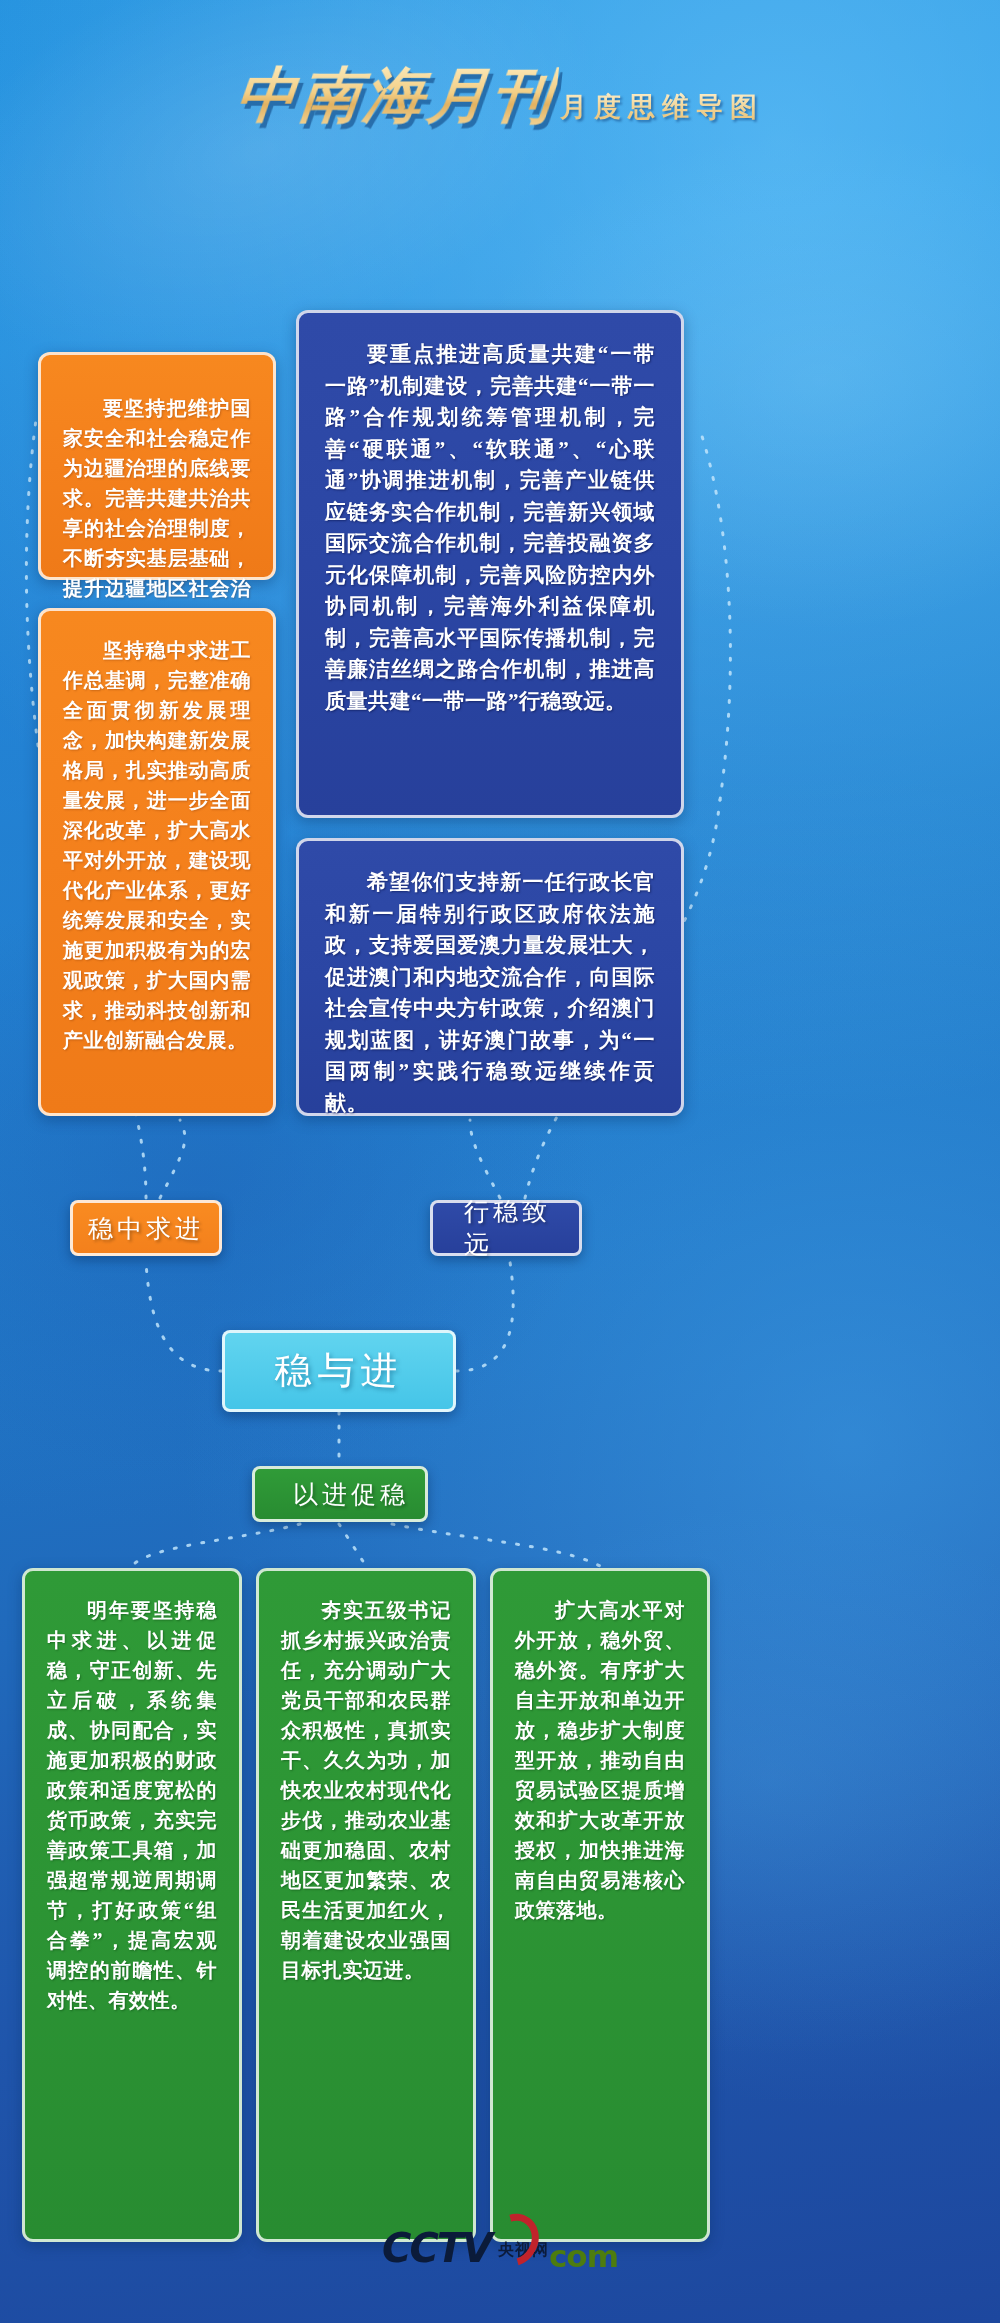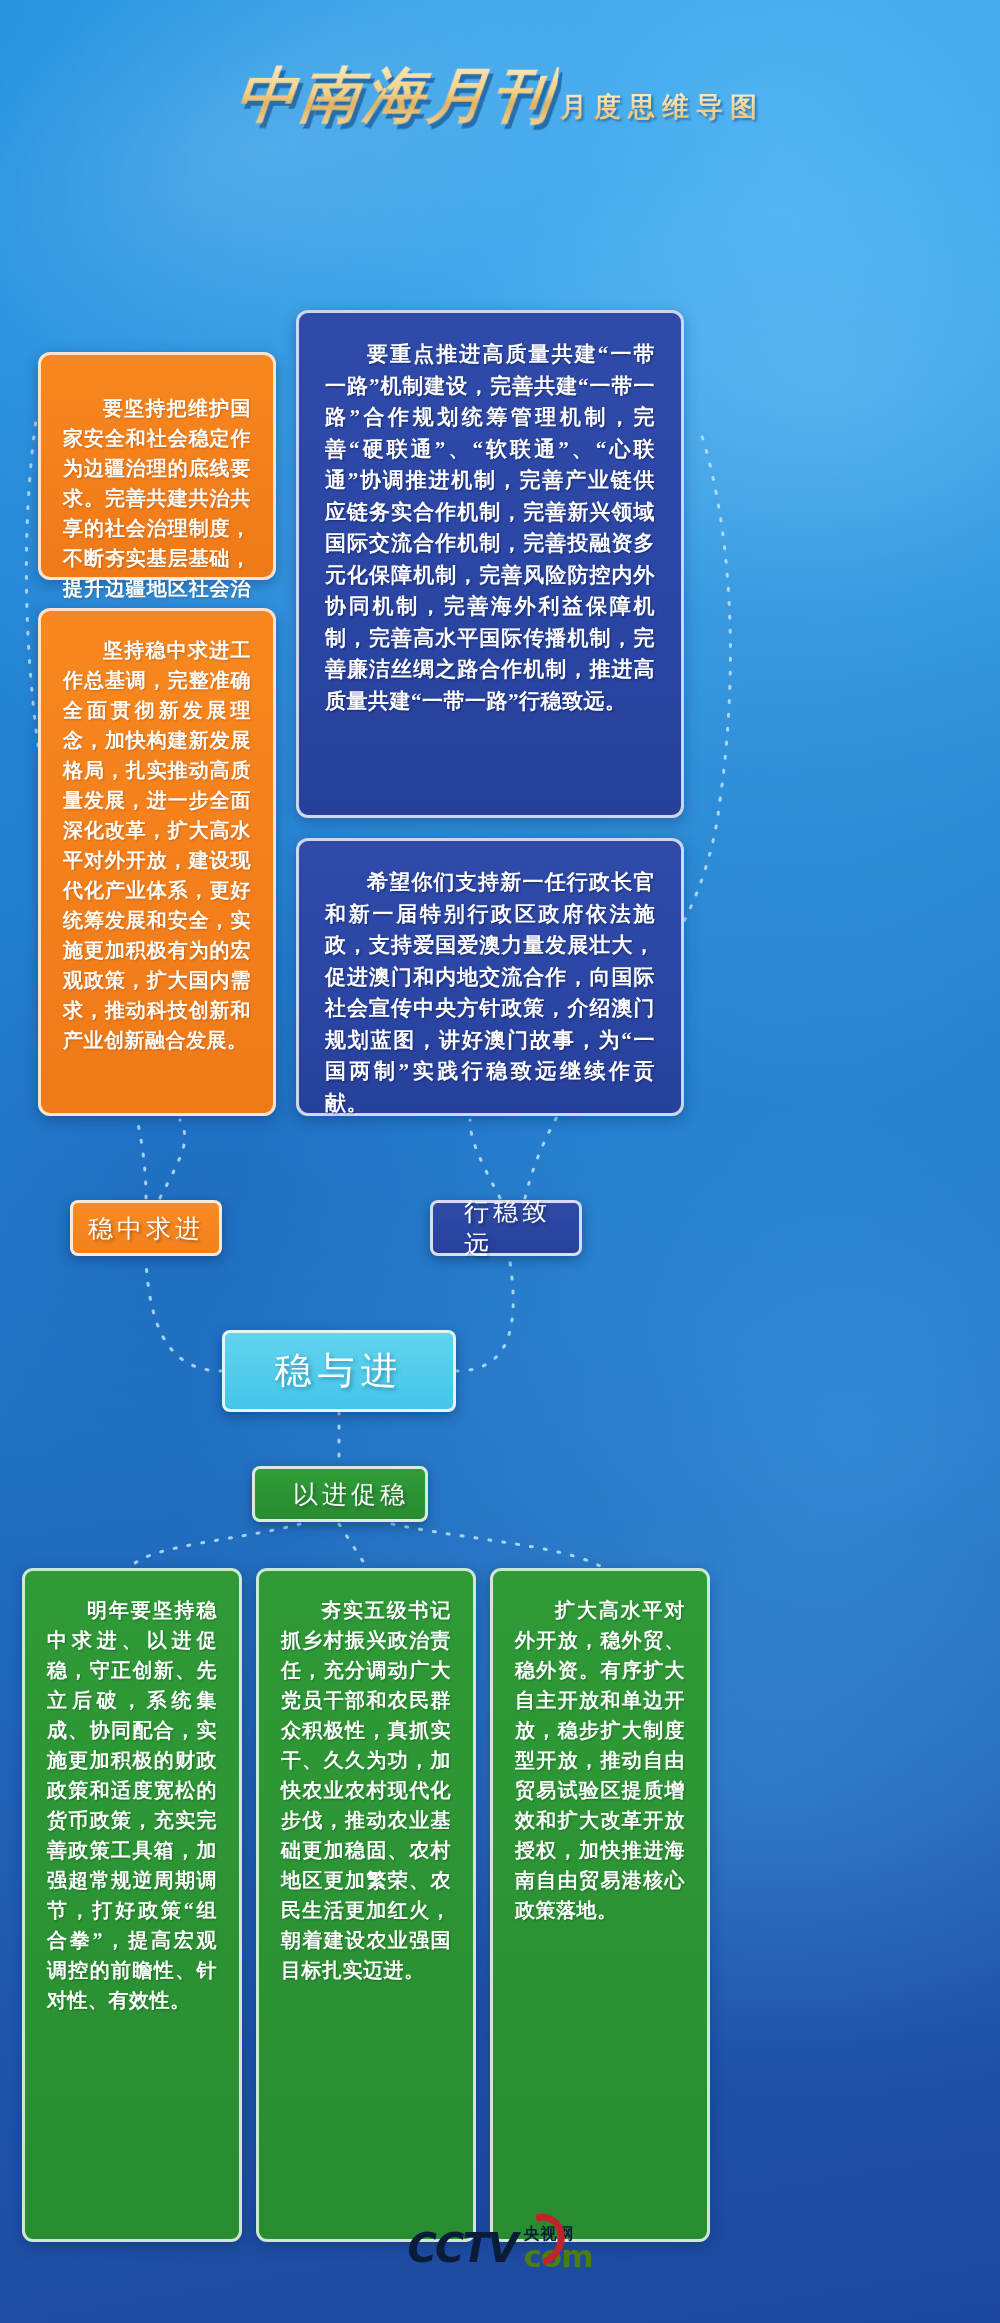--- a/index.html
+++ b/index.html
@@ -112,21 +112,21 @@
   .logo-wrap{display:inline-flex;align-items:flex-end;gap:4px;position:relative;}
   .logo-cctv{
     font-family:"DejaVu Sans","Liberation Sans",sans-serif;
     font-size:40px;font-weight:bold;font-style:italic;color:#0b1b3a;letter-spacing:-2px;
   }
   .logo-swoosh{
     position:absolute;left:108px;top:-12px;width:34px;height:40px;
     border:7px solid #c0232b;border-left-color:transparent;border-bottom-color:transparent;
     border-radius:50%;transform:rotate(30deg);
   }
-  .logo-right{display:flex;flex-direction:column;align-items:flex-start;margin-left:3px;}
+  .logo-right{display:flex;flex-direction:row;align-items:flex-start;margin-left:3px;}
   .logo-cn{font-size:16px;font-weight:bold;color:#0b1b3a;letter-spacing:1px;line-height:1;}
   .logo-com{font-family:"DejaVu Sans","Liberation Sans",sans-serif;
             font-size:31px;font-weight:bold;color:#4d7c0f;line-height:0.95;letter-spacing:-1px;}
 </style>
 </head>
 <body>
 
 <div class="bg-streak streak-a"></div>
 <div class="bg-streak streak-b"></div>
 <div class="bg-streak streak-c"></div>

